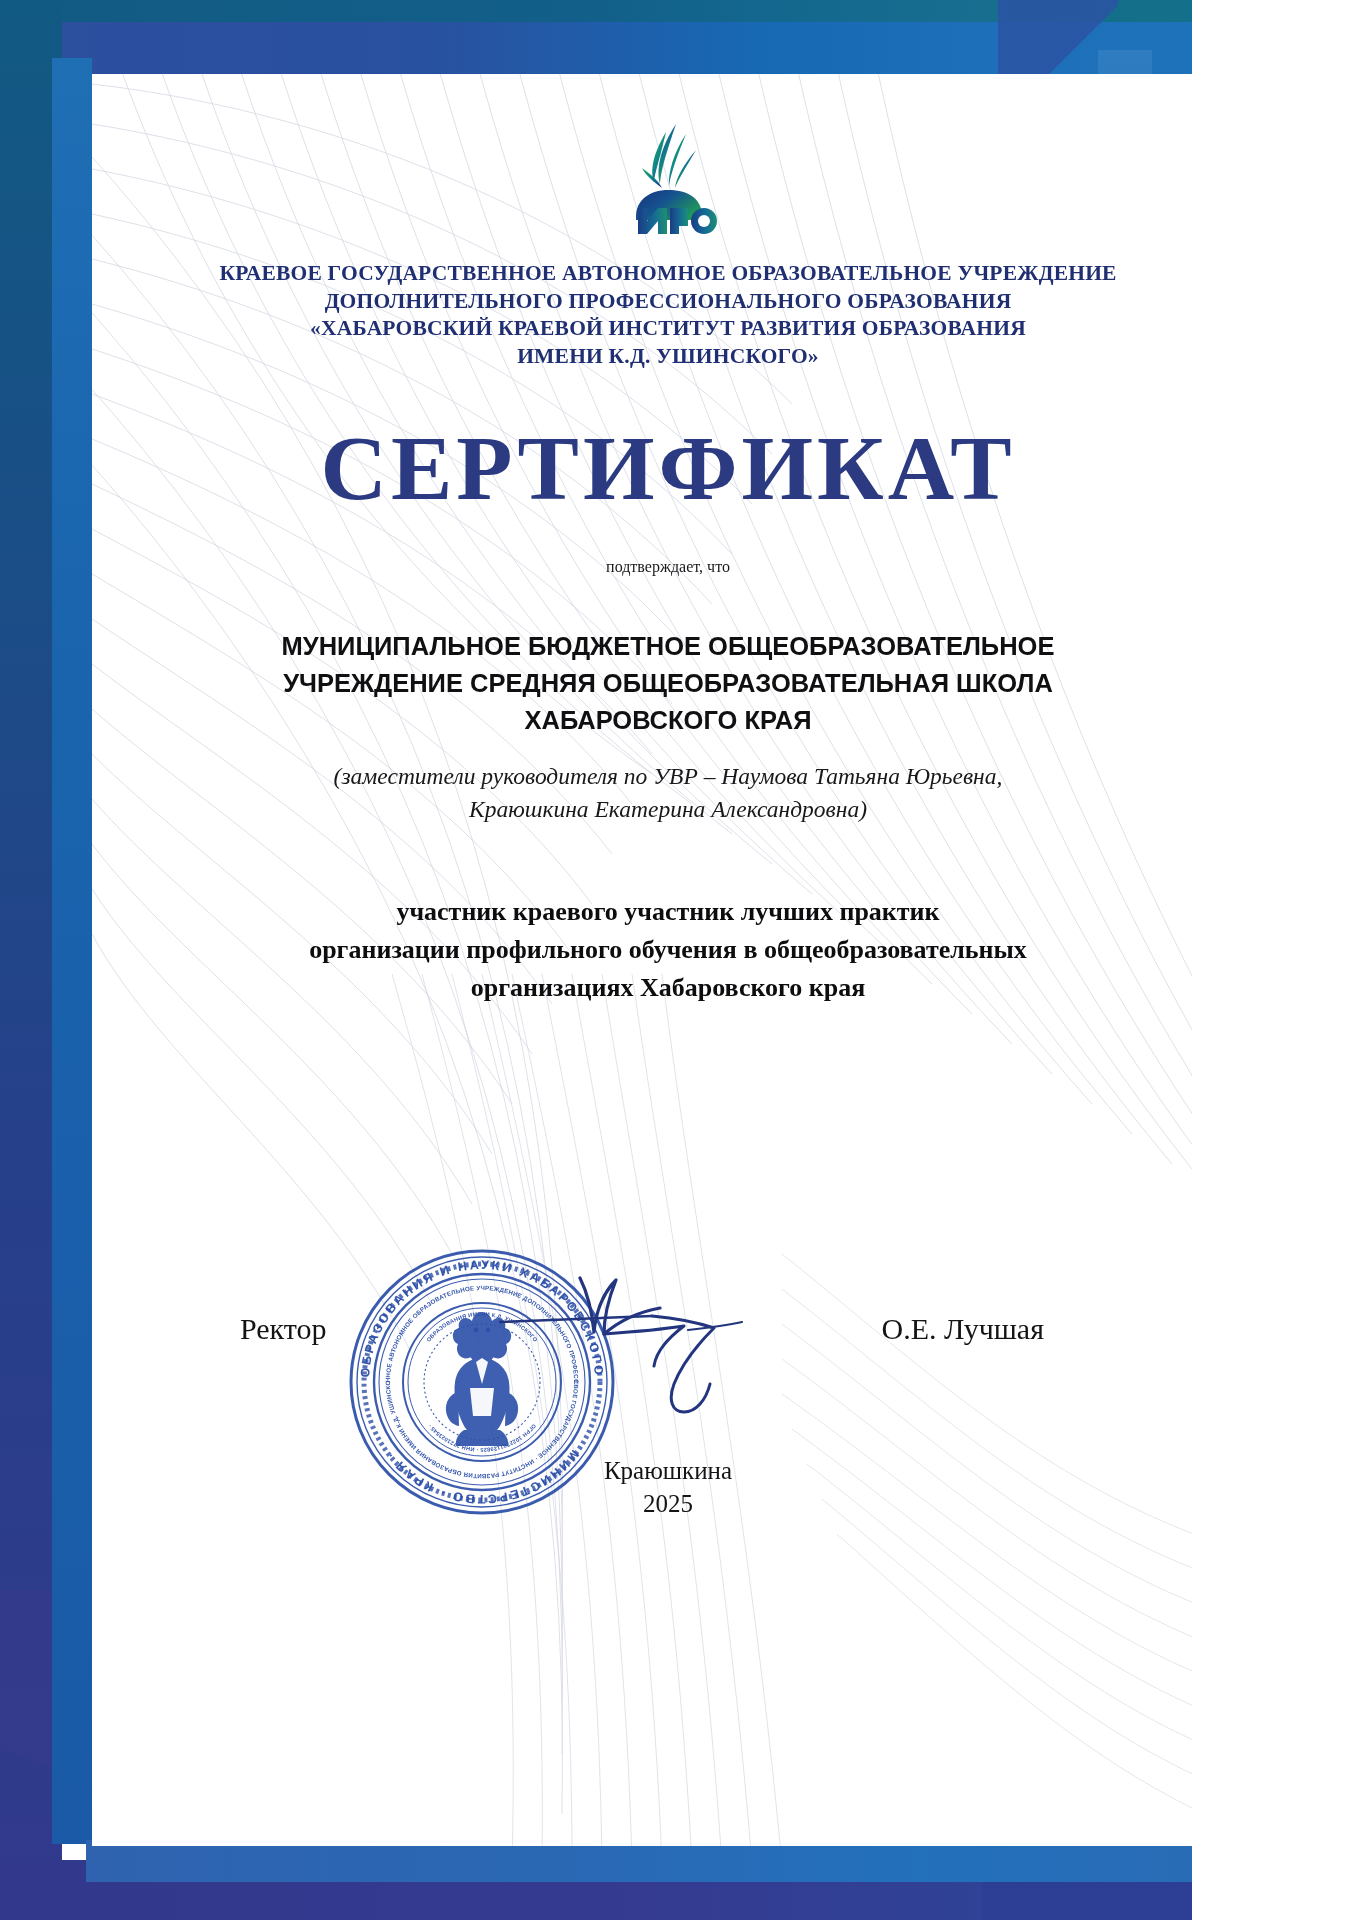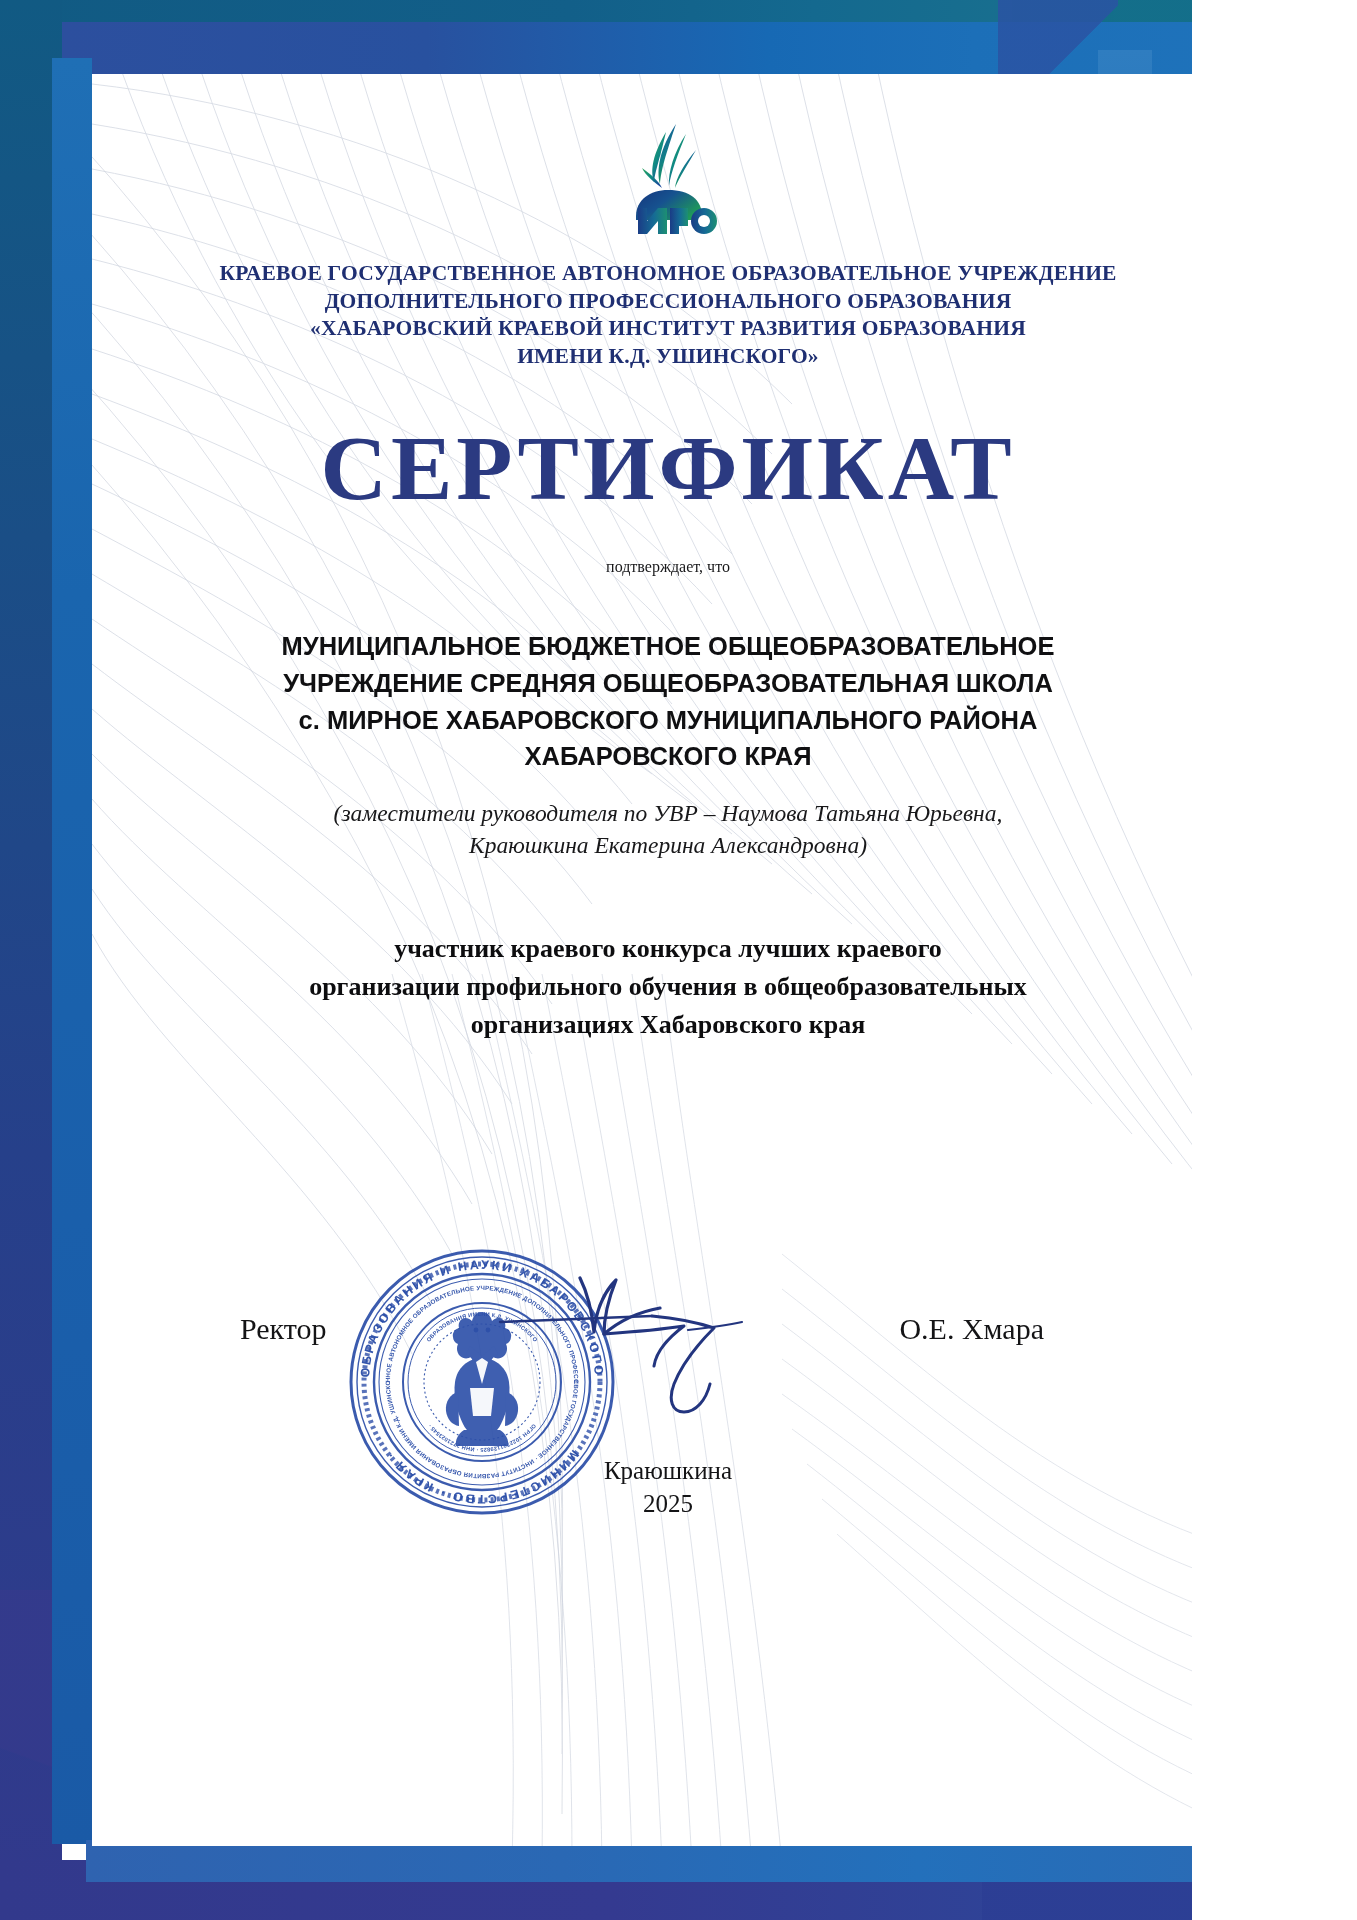--- a/index.html
+++ b/index.html
@@ -367,31 +367,30 @@
         <div>ИМЕНИ К.Д. УШИНСКОГО»</div>
       </div>
 
       <div class="cert-title">СЕРТИФИКАТ</div>
 
       <div class="confirms">подтверждает, что</div>
 
       <div class="recipient">
         <div>МУНИЦИПАЛЬНОЕ БЮДЖЕТНОЕ ОБЩЕОБРАЗОВАТЕЛЬНОЕ</div>
         <div>УЧРЕЖДЕНИЕ СРЕДНЯЯ ОБЩЕОБРАЗОВАТЕЛЬНАЯ ШКОЛА</div>
-        <div>с. МИРНОЕ ХАБАРОВСКОГО МУНИЦИПАЛЬНОГО РАЙОНА</div>
         <div>ХАБАРОВСКОГО КРАЯ</div>
       </div>
 
       <div class="recipient-note">
         <div>(заместители руководителя по УВР – Наумова Татьяна Юрьевна,</div>
         <div>Краюшкина Екатерина Александровна)</div>
       </div>
 
       <div class="award">
-        <div>участник краевого конкурса лучших краевого</div>
+        <div>участник краевого участник лучших практик</div>
         <div>организации профильного обучения в общеобразовательных</div>
         <div>организациях Хабаровского края</div>
       </div>
 
 
       <div class="sign-row">
 
         <div class="sign-label">Ректор</div>
 
         <svg class="seal" width="280" height="280" viewBox="0 0 280 280">
@@ -462,21 +461,21 @@
             <path d="M8 62 C 60 60 110 58 160 56" stroke-width="2.4"></path>
             <path d="M88 18 C 96 34 100 52 102 72 C 104 52 110 34 124 20
                      C 116 40 112 58 112 74 C 126 62 146 52 168 48" stroke-width="3.2"></path>
             <path d="M112 74 C 140 72 166 70 192 66 C 176 78 164 92 162 106" stroke-width="3"></path>
             <path d="M160 56 C 182 58 204 62 222 68 C 206 84 190 104 182 124
                      C 176 140 180 152 192 152 C 204 152 214 140 218 124" stroke-width="3"></path>
             <path d="M196 70 C 214 68 232 66 250 62" stroke-width="2.2"></path>
           </g>
         </svg>
 
-        <div class="sign-name">О.Е. Хмара</div>
+        <div class="sign-name">О.Е. Лучшая</div>
       </div>
 
       <div class="place">
         <div>Краюшкина</div>
         <div>2025</div>
       </div>
 
     </div>
   </div>
 </div>

